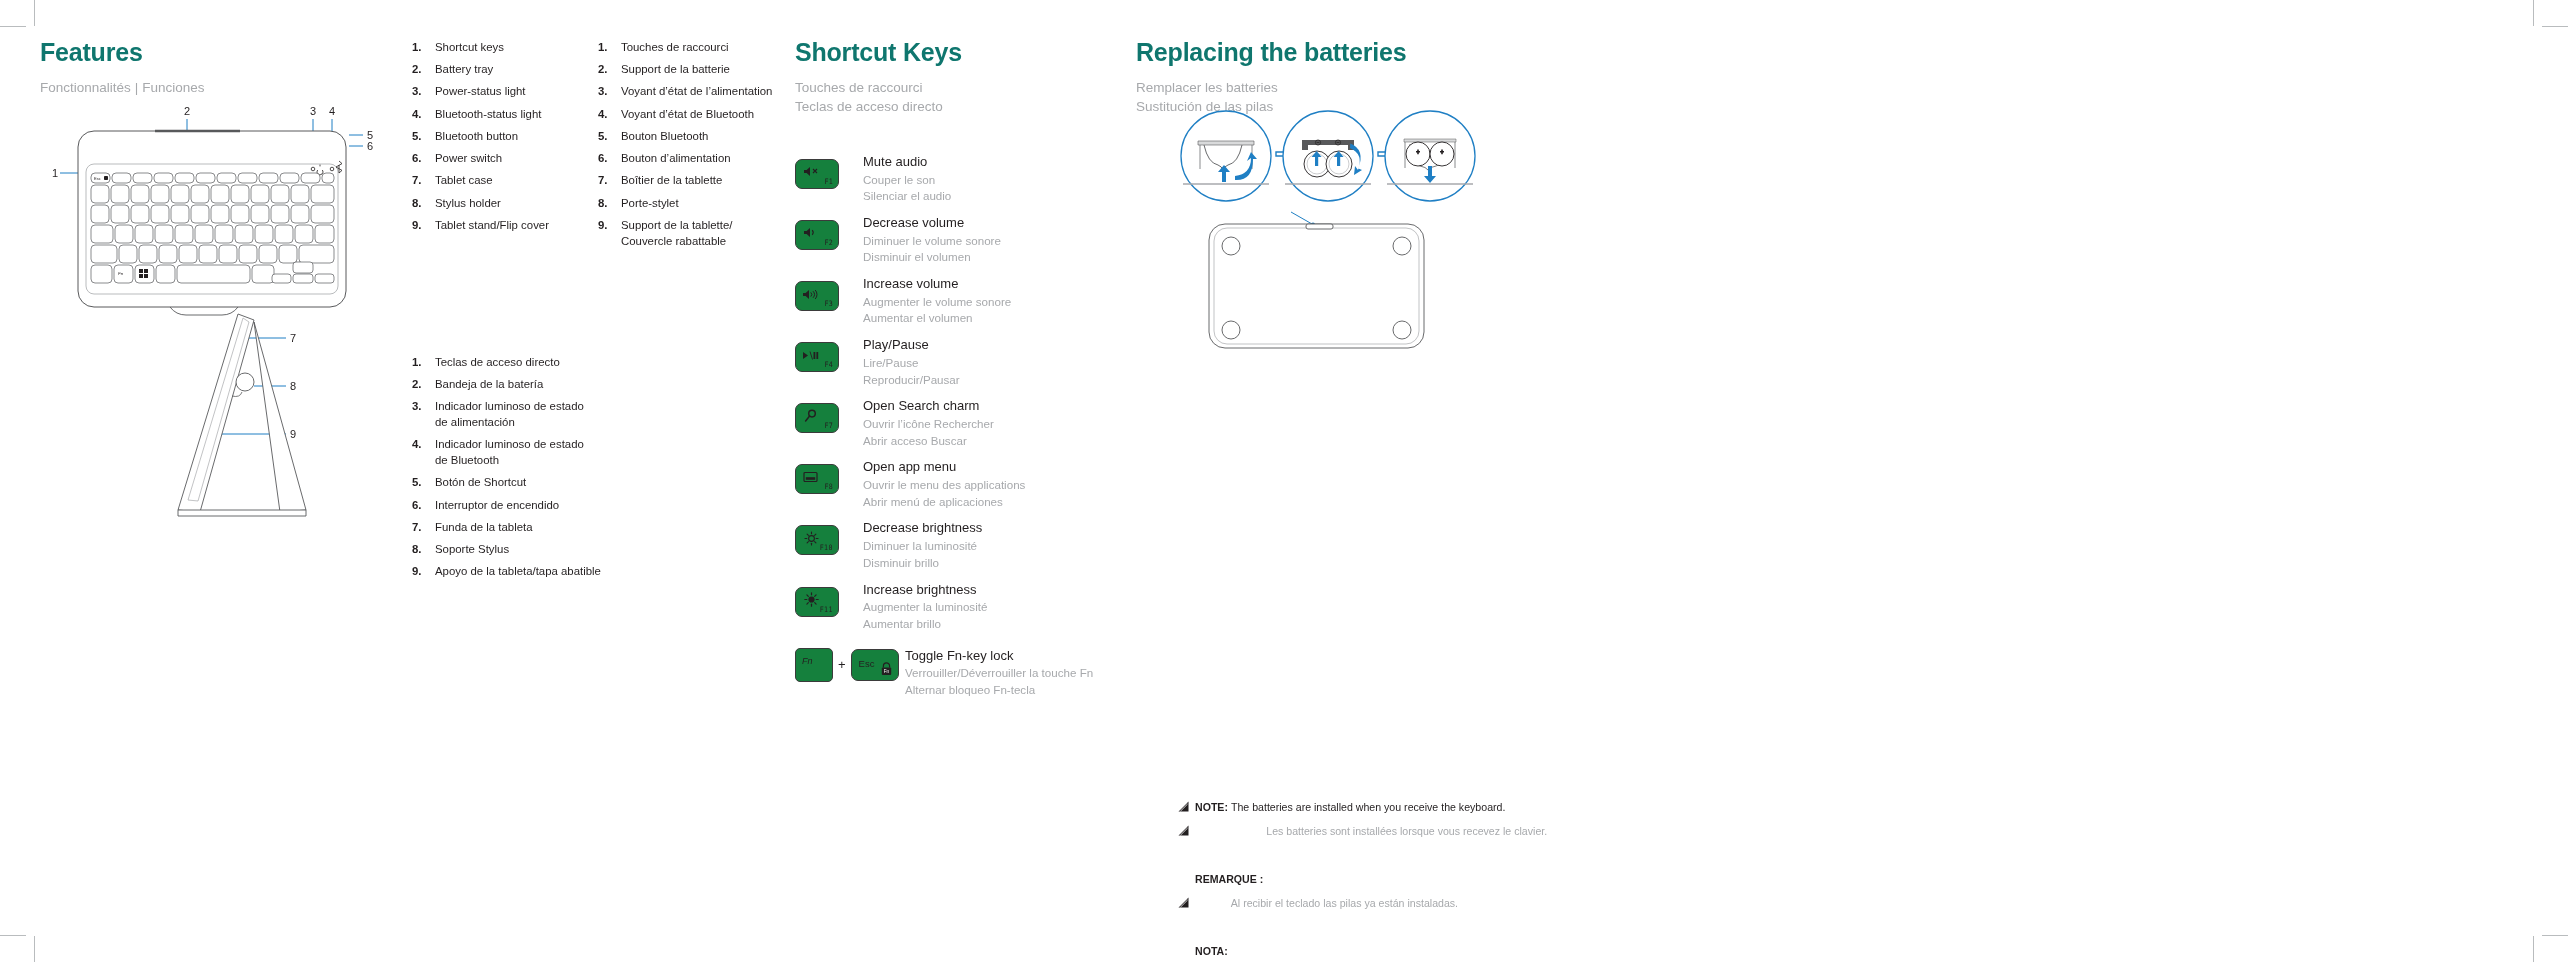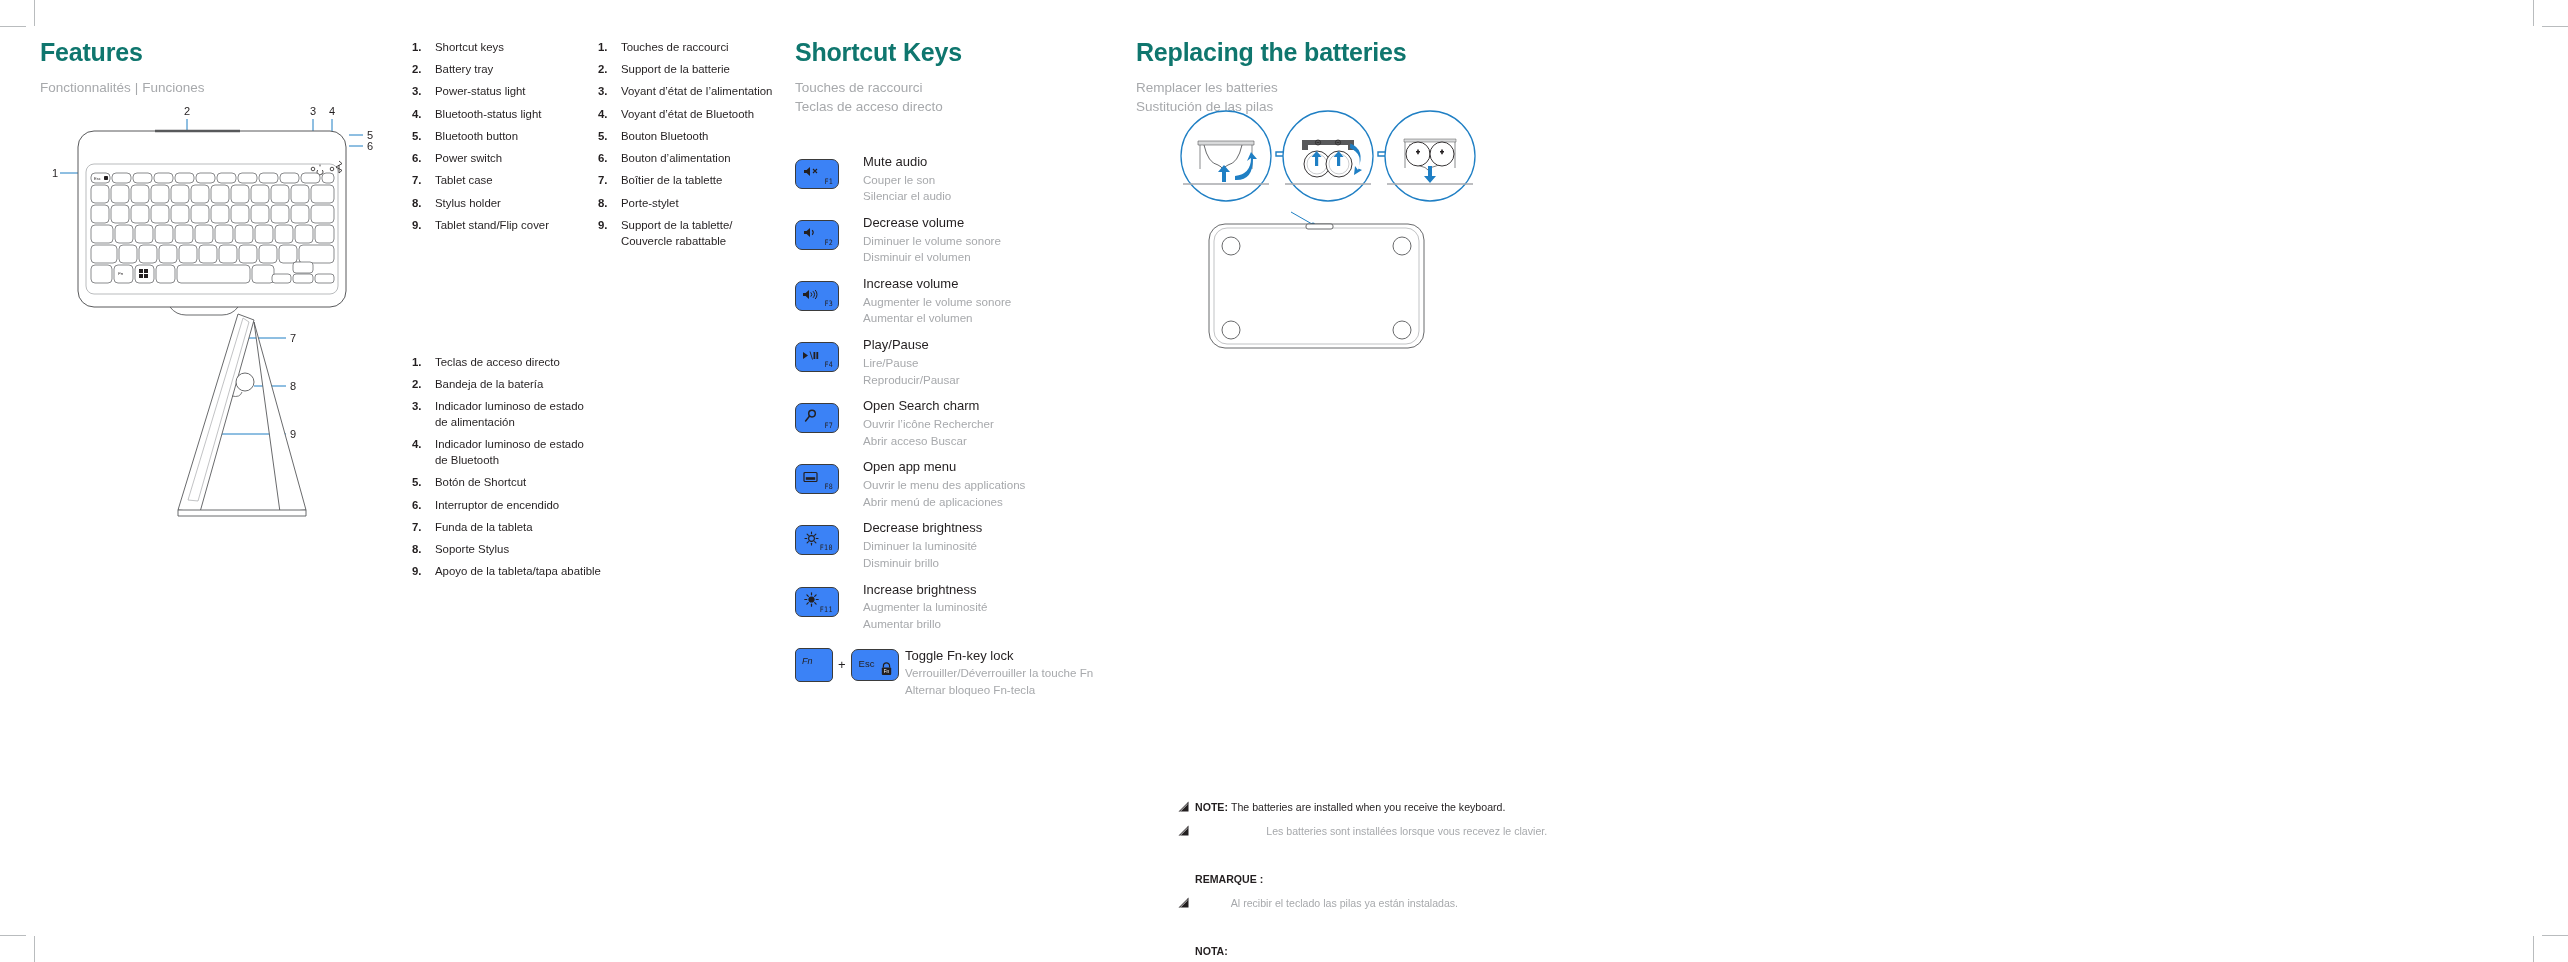--- a/index.html
+++ b/index.html
@@ -83,21 +83,21 @@
     display: flex;
     align-items: center;
     padding-top: 6px;
   }
   .keycap {
     position: relative;
     width: 44px;
     height: 30px;
     border: 1.2px solid #3b3b3b;
     border-radius: 7px;
-    background: #3b82f6;
+    background: #15803d;
     display: block;
   }
   .keycap .glyph {
     position: absolute;
     left: 5px;
     top: 4px;
     width: 20px;
     height: 16px;
     display: flex;
     align-items: center;

